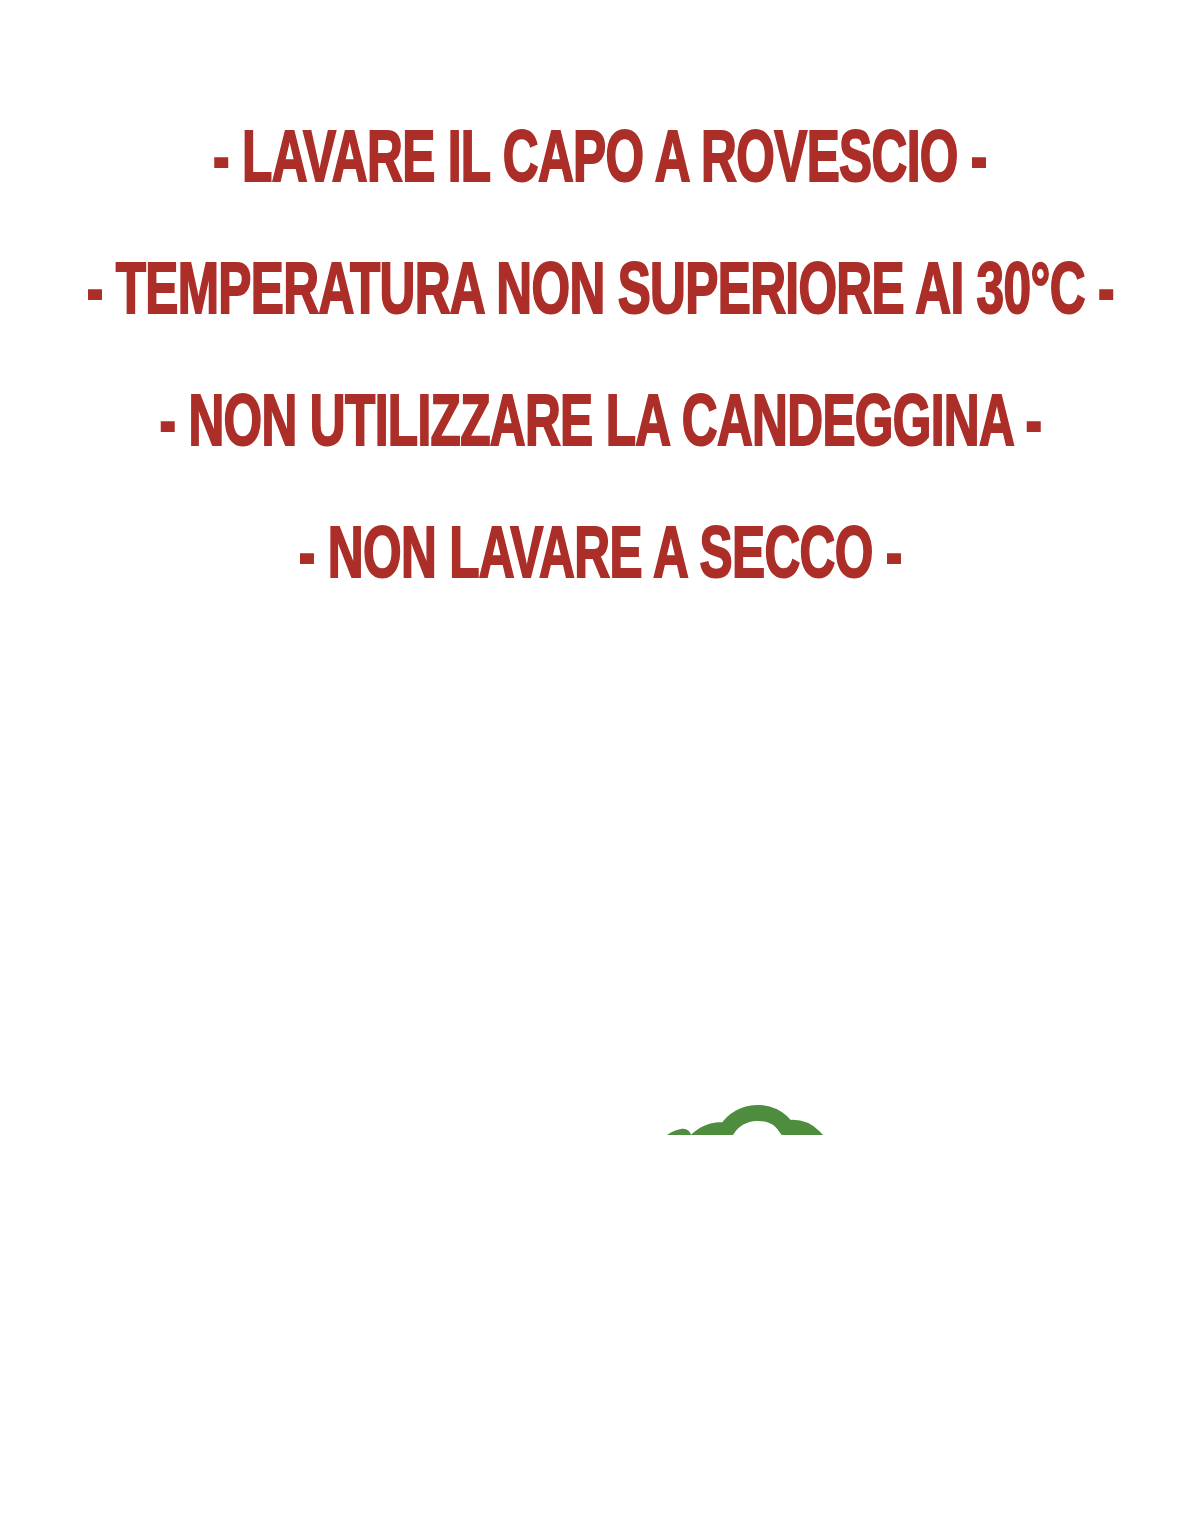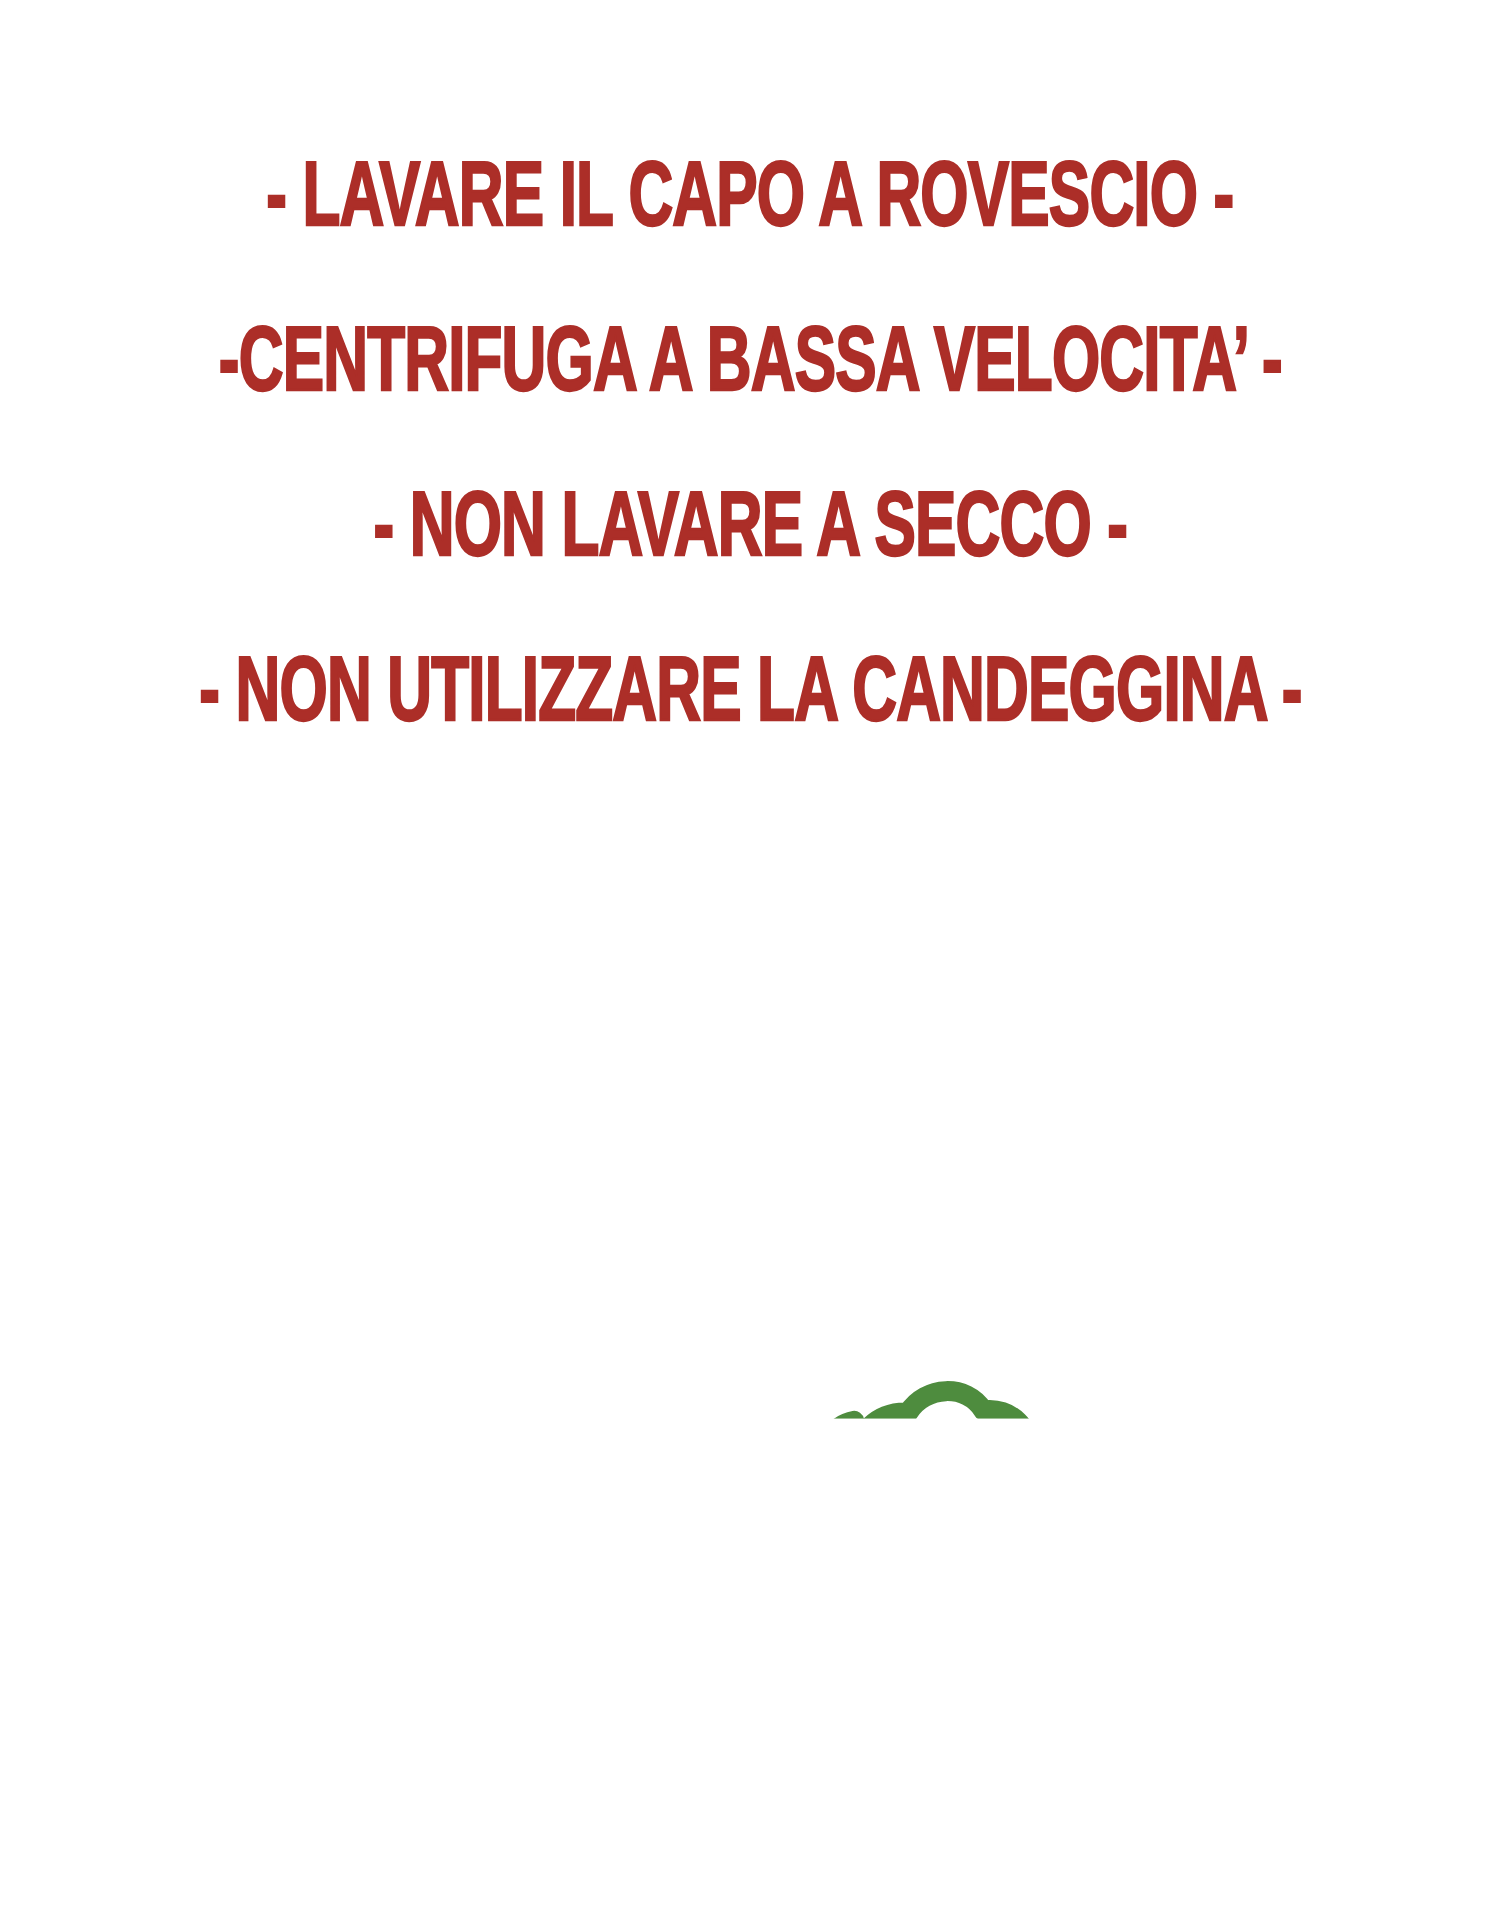--- a/index.html
+++ b/index.html
@@ -49,27 +49,27 @@
 </head>
 <body>
 
 <div id="canvas">
 
   <div class="instructions">
     <div class="line">
         <span>- LAVARE IL CAPO A ROVESCIO -</span>
       </div>
     <div class="line">
-        <span>-CENTRIFUGA A BASSA VELOCITA’ -</span>
+        <span>- TEMPERATURA NON SUPERIORE AI 30°C -</span>
+      </div>
+    <div class="line">
+        <span>- NON UTILIZZARE LA CANDEGGINA -</span>
       </div>
     <div class="line">
         <span>- NON LAVARE A SECCO -</span>
-      </div>
-    <div class="line">
-        <span>- NON UTILIZZARE LA CANDEGGINA -</span>
       </div>
   </div>
 
   <svg id="wash-icon" class="icon" width="360" height="300" viewBox="0 0 1080 900">
 
     <path class="stroke" d="M 80,148 L 125,158"></path>
     <path class="stroke" d="M 82,150 L 212,648"></path>
 
     <path class="stroke" d="M 990,145 L 948,155"></path>
     <path class="stroke" d="M 988,148 L 858,648"></path>

